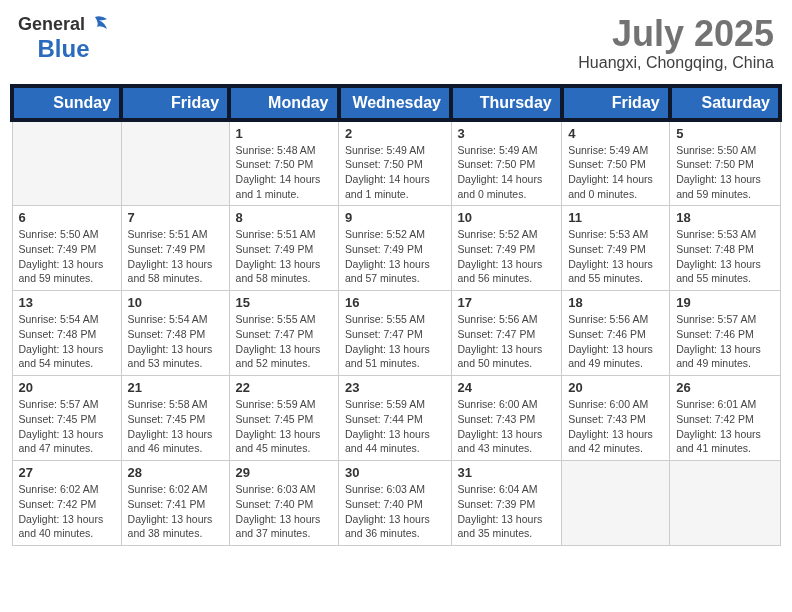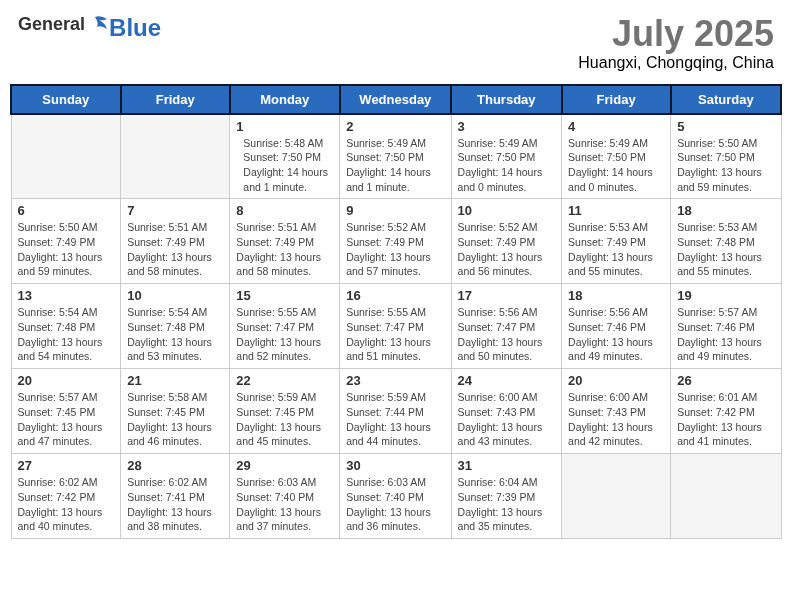--- a/index.html
+++ b/index.html
@@ -12,52 +12,52 @@
     }
     .header {
       display: flex;
       justify-content: space-between;
       align-items: flex-start;
       margin-bottom: 8px;
       padding: 4px 8px;
     }
     .logo {
       display: flex;
-      flex-direction: row;
-      align-items: flex-start;
+      flex-direction: column;
+      align-items: center;
     }
     .logo-row {
       display: flex;
       align-items: center;
     }
     .title-block {
       text-align: right;
     }
     .title-month {
       font-size: 36px;
       font-weight: bold;
       color: #737373;
       line-height: 1.1;
     }
     .title-location {
       font-size: 16px;
-      color: #000000;
+      color: #404040;
     }
     .calendar {
       width: 100%;
       border-collapse: collapse;
       border: 1px solid #ccc;
     }
     .calendar th {
       background-color: #2a6bbd;
       color: white;
-      text-align: center;
+      text-align: right;
       padding: 6px 8px;
-      font-size: 13px;
-      border: 2px solid #0f172a;
+      font-size: 16px;
+      border: 4px solid #0f172a;
     }
     .calendar td {
       border: 1px solid #ccc;
       vertical-align: top;
       padding: 4px 6px;
       width: 113px;
       min-height: 80px;
       font-size: 11px;
       color: #333;
       background: #fff;
@@ -115,21 +115,21 @@
       <th>Friday</th>
       <th>Saturday</th>
     </tr>
   </thead>
   <tbody id="calendar-body">
   <tr>
         <td class="empty"></td>
         <td class="empty"></td>
         <td>
           <div class="day-num">1</div>
-          <div class="day-info" style="white-space: pre-line; margin-left: 7px;">Sunrise: 5:48 AM
+          <div class="day-info" style="white-space: pre-line;">Sunrise: 5:48 AM
 Sunset: 7:50 PM
 Daylight: 14 hours
 and 1 minute.</div>
         </td>
         <td>
           <div class="day-num">2</div>
           <div class="day-info" style="white-space: pre-line;">Sunrise: 5:49 AM
 Sunset: 7:50 PM
 Daylight: 14 hours
 and 1 minute.</div>

